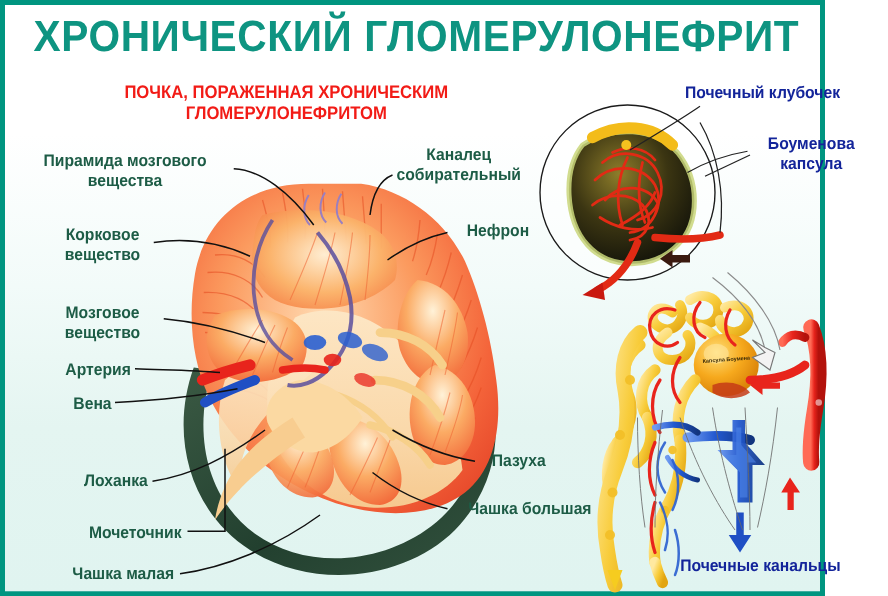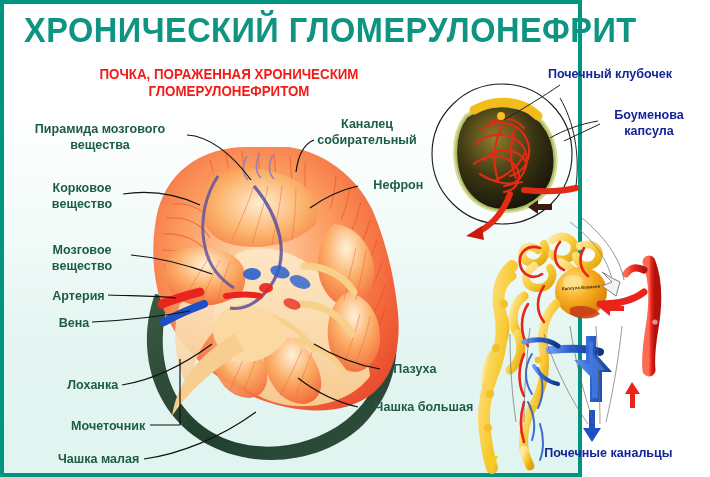--- a/index.html
+++ b/index.html
@@ -2,21 +2,21 @@
 <html lang="ru"><head>
 <meta charset="utf-8">
 <style>
   html,body{margin:0;padding:0;}
   body{
     width:710px;height:477px;overflow:hidden;
     font-family:"Liberation Sans","DejaVu Sans",sans-serif;
     background:#ffffff;
   }
   #poster{
-    position:relative;width:582px;height:477px;box-sizing:border-box;
+    position:relative;width:660px;height:477px;box-sizing:border-box;
     border:4px solid #009580;
     background:linear-gradient(180deg,#ffffff 0%,#ffffff 22%,#f2fbf9 48%,#e4f5f1 72%,#e0f4f0 100%);
   }
   .stage{position:absolute;inset:0;}
 
   
   .title{
     position:absolute;left:0;right:0;top:6px;text-align:center;
     color:#0e9481;font-size:35px;font-weight:bold;letter-spacing:.5px;
     font-family:"Liberation Sans Narrow","Liberation Sans",sans-serif;

